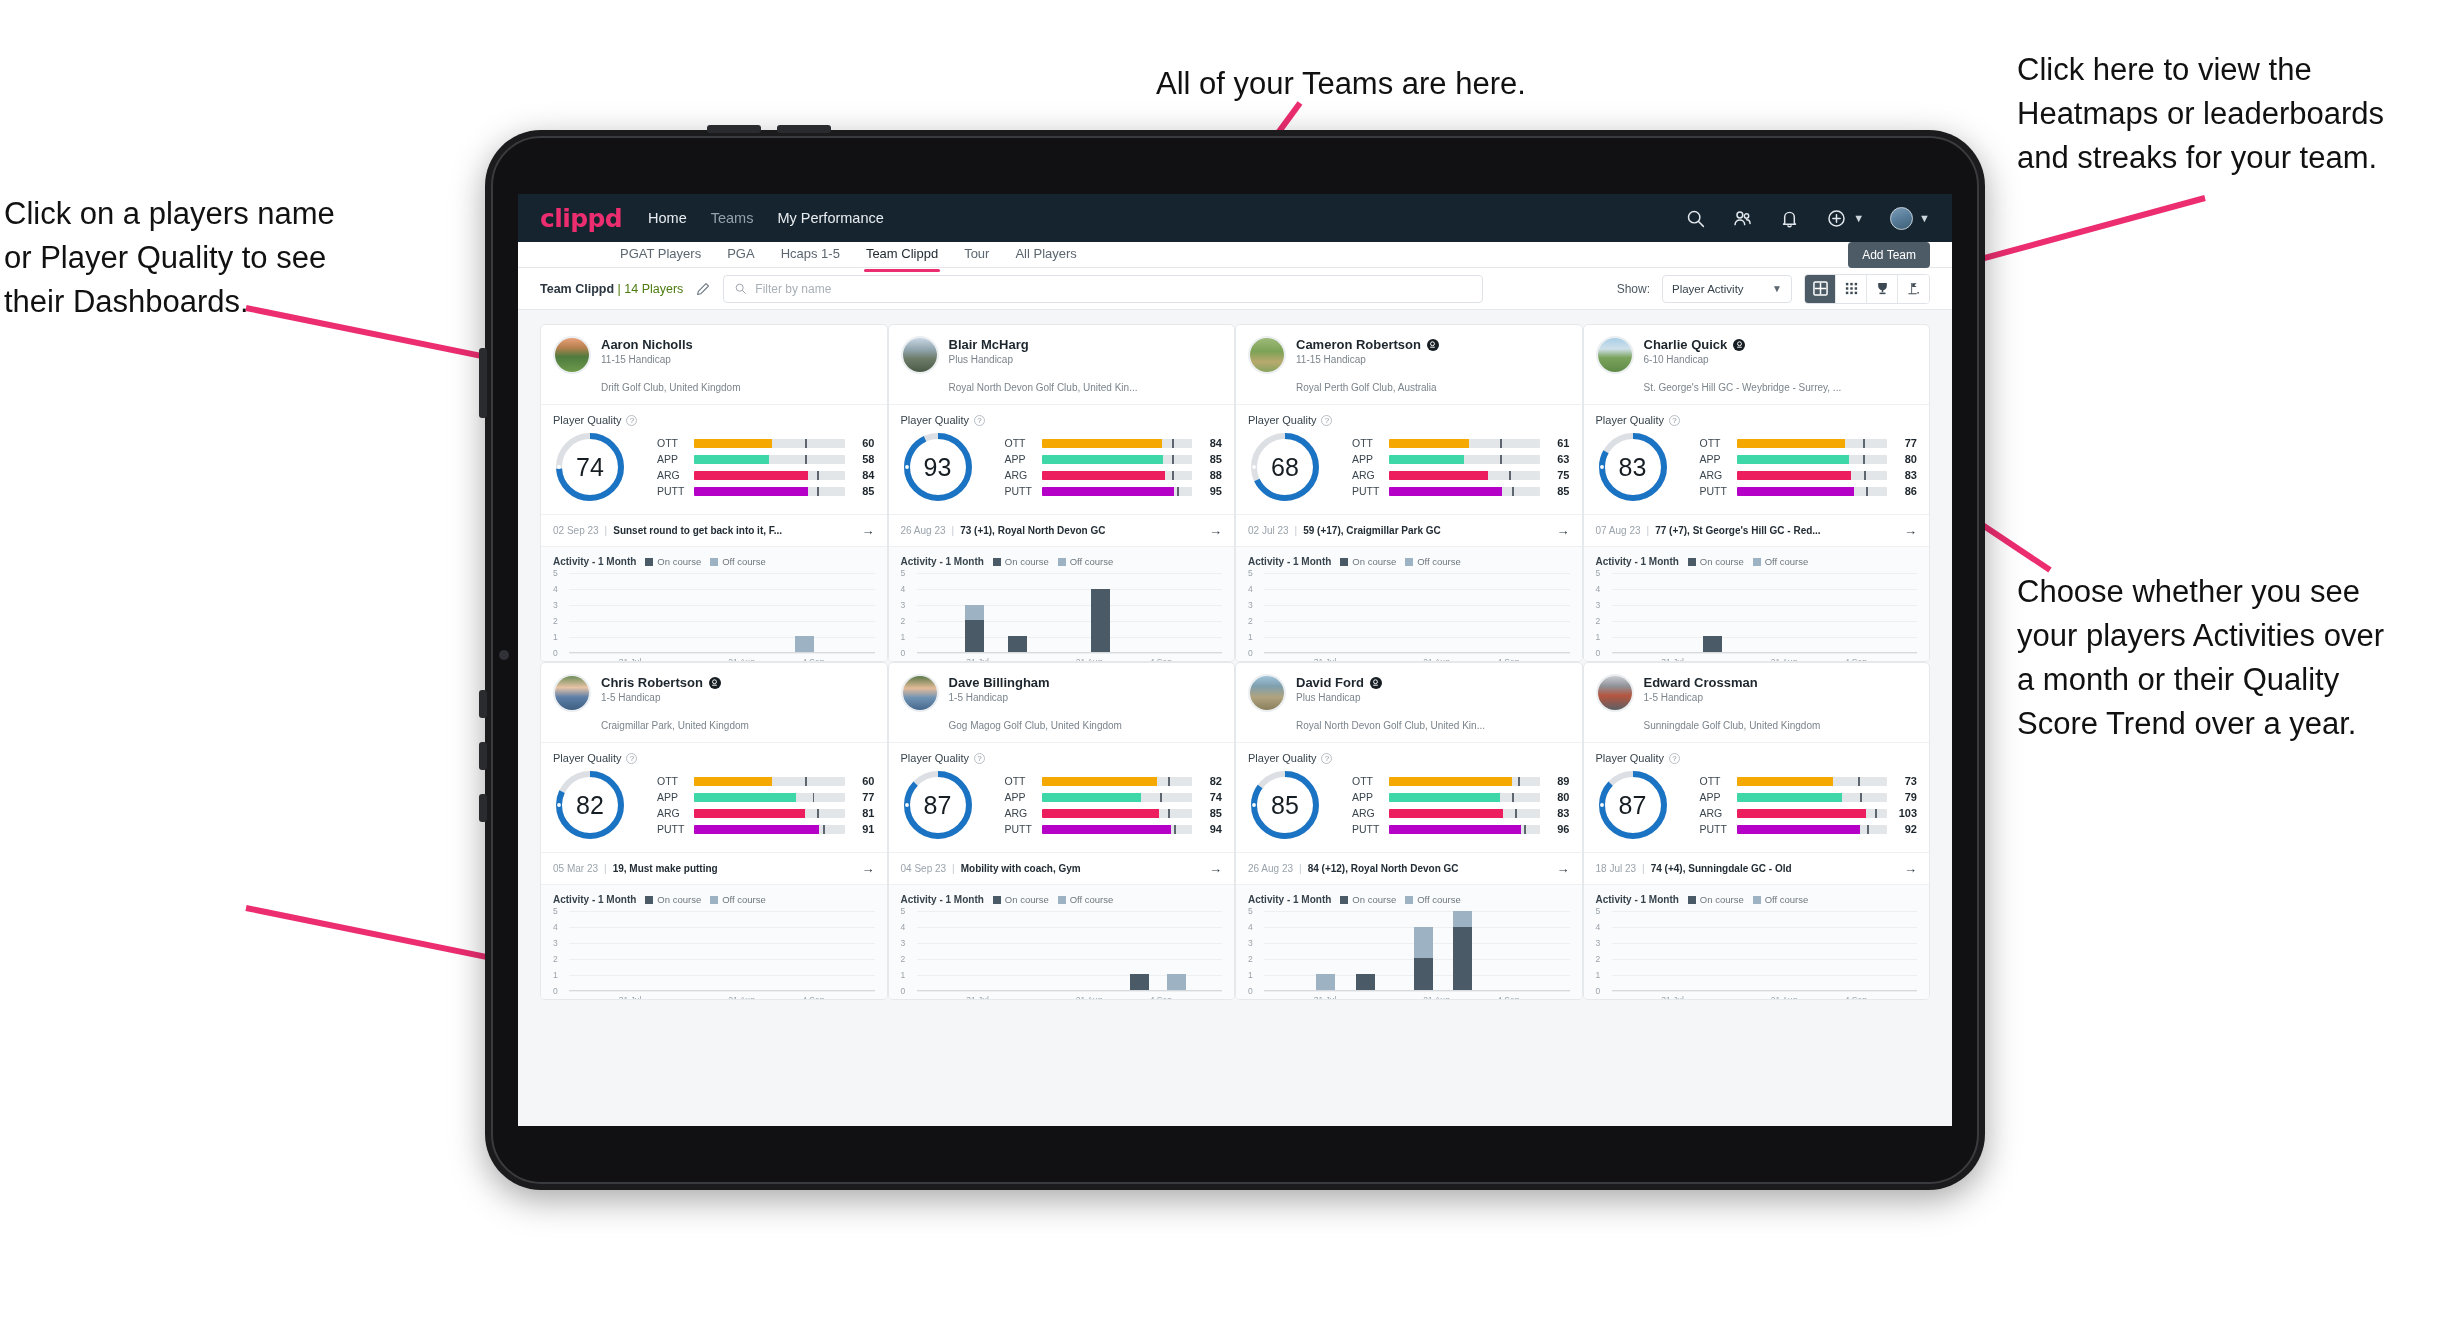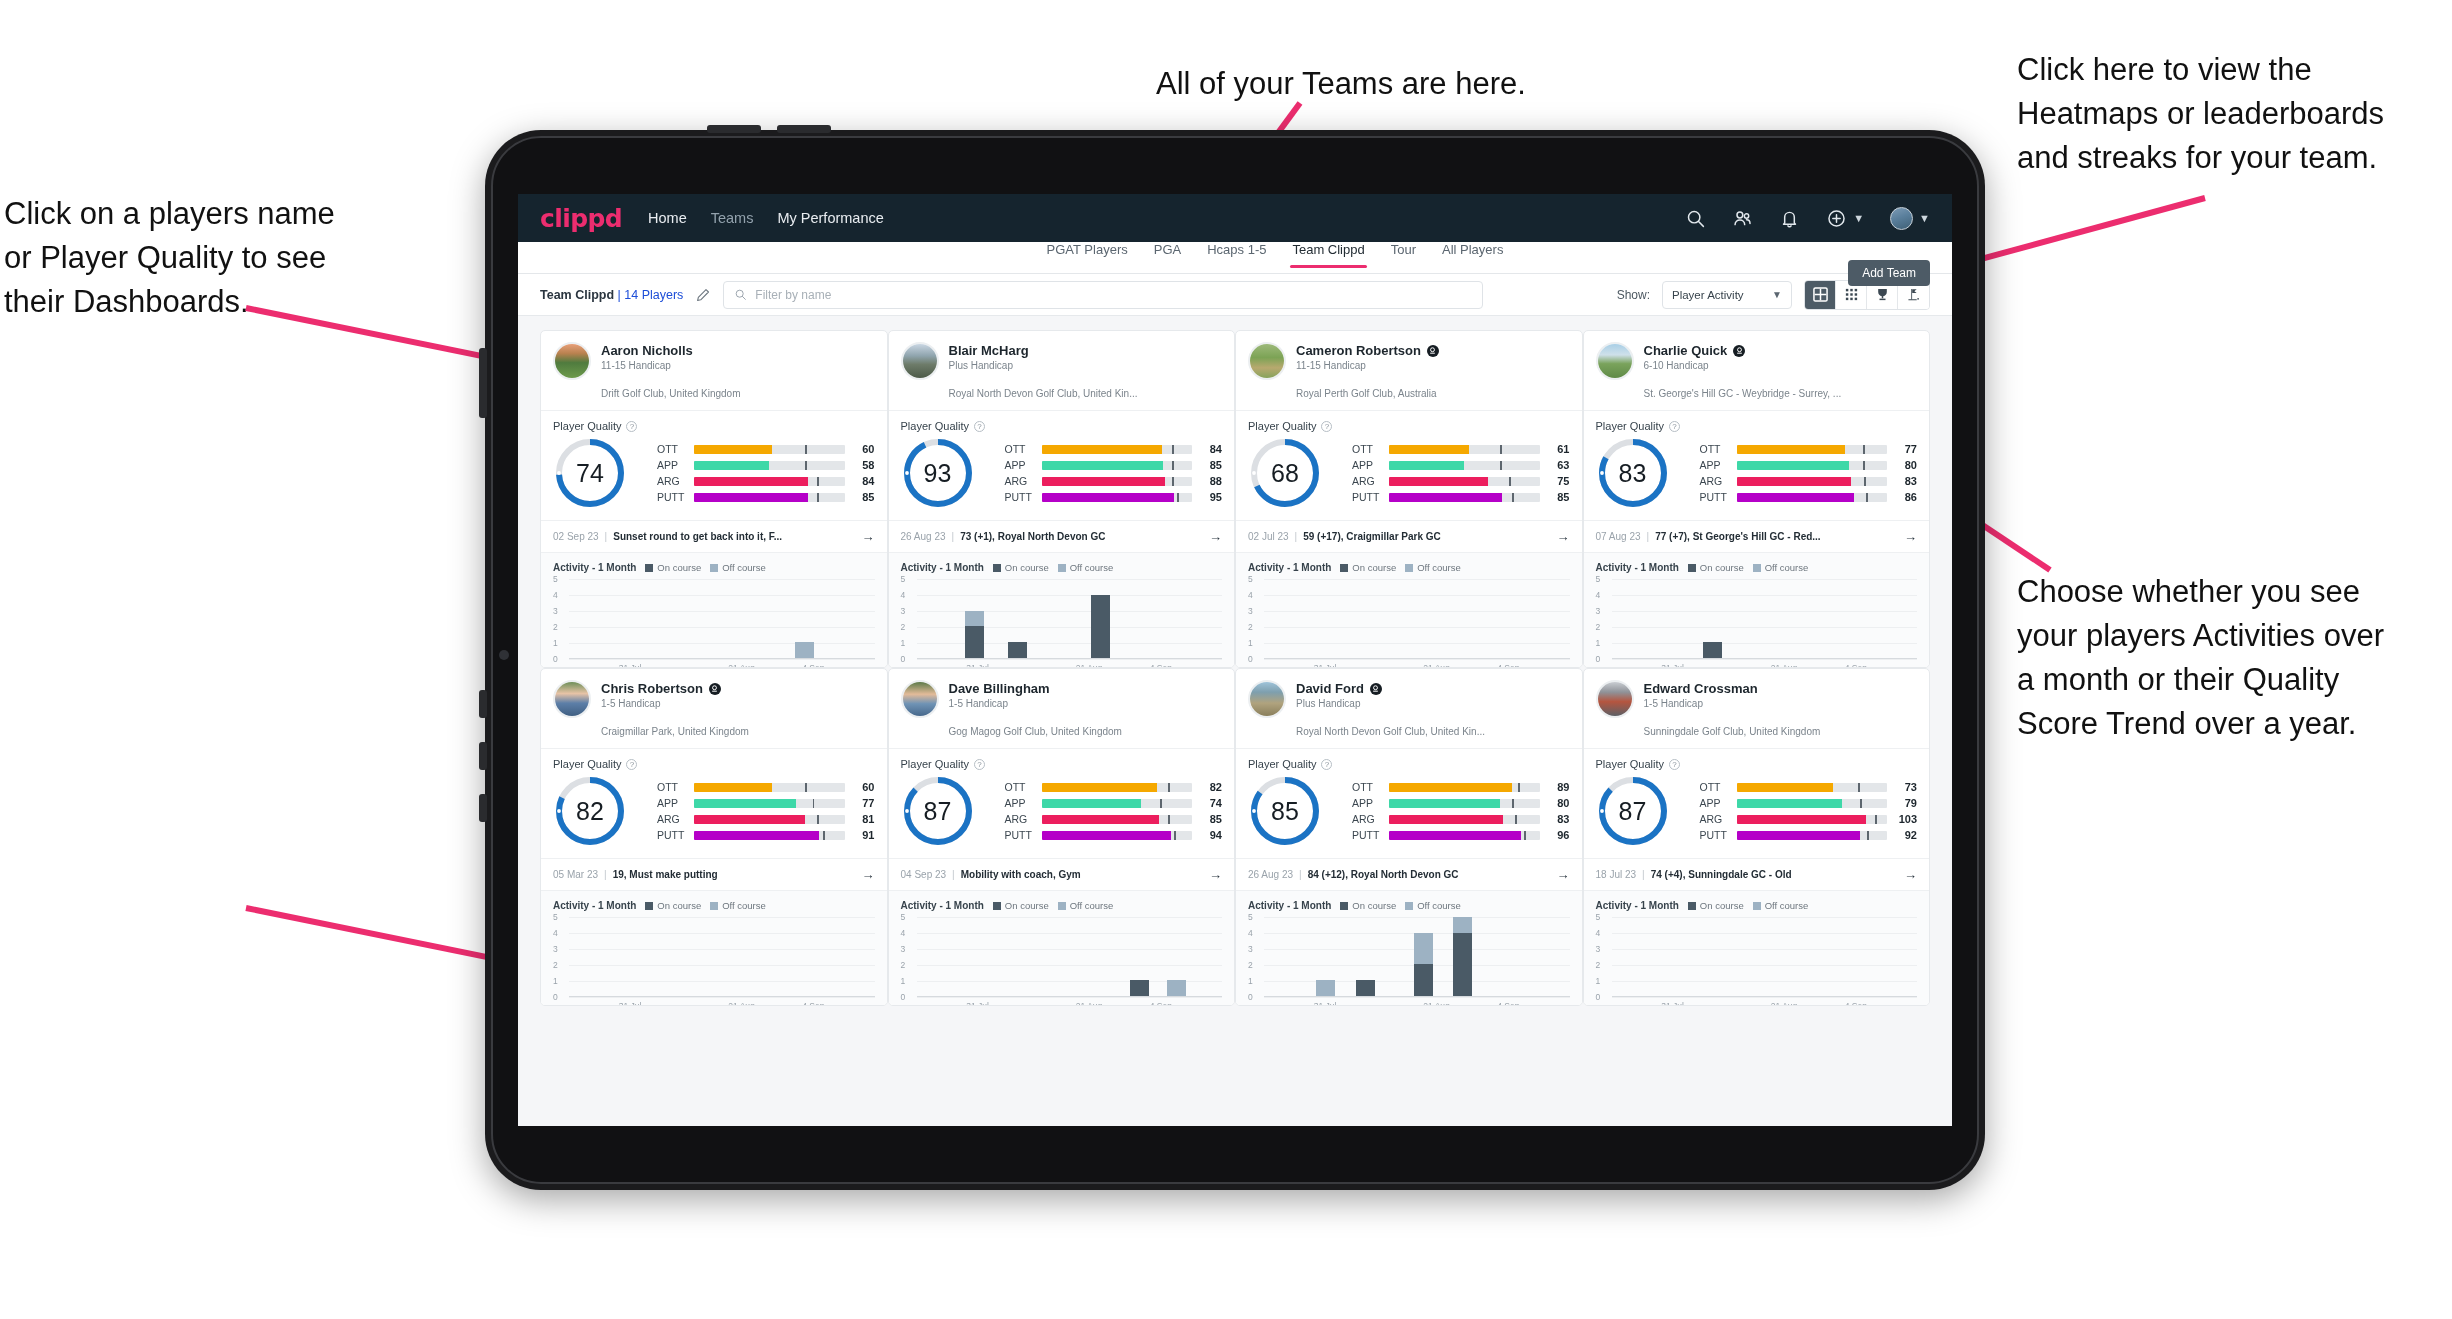--- a/index.html
+++ b/index.html
@@ -73,25 +73,24 @@
   .nicon svg { width: 100%; height: 100%; display:block; fill: none; stroke: #e2e8ed; stroke-width: 1.7; }
   .avatar-nav {
     width: 23px; height: 23px; border-radius: 50%;
     background: linear-gradient(160deg,#7d9bb5 0%,#5a7f9c 45%,#3f6076 100%);
     border: 1.5px solid #c8d2da;
   }
   .grp { display:flex; align-items:center; gap:6px; }
 
   
   .tabbar {
-    height: 32px; background: #ffffff;
+    height: 26px; background: #ffffff;
     display: flex; align-items: center;
     padding: 0 22px; position: relative;
     border-bottom: 1px solid #e4e7ea;
-    flex-direction: column;
   }
   .tabs { display: flex; align-items: center; gap: 26px; margin-left: 80px; }
   .tab { font-size: 13px; color: #5b6670; padding-bottom: 3px; position: relative; }
   .tab.active { color: #222c33; }
   .tab.active::after {
     content:''; position: absolute; left: -2px; right: -2px; bottom: -8px;
     height: 3px; background: #ec2d6f; border-radius: 2px;
   }
   .add-team {
     margin-left: auto;
@@ -101,21 +100,21 @@
   }
 
   
   .toolbar {
     height: 42px; background: #fff;
     display: flex; align-items: center;
     padding: 0 22px; gap: 12px;
     border-bottom: 1px solid #e6e9ec;
   }
   .team-label { font-size: 12.5px; color: #2b3640; font-weight: 700; white-space: nowrap; }
-  .team-label span.thin { font-weight: 400; color:#1d4ed8; }
+  .team-label span.thin { font-weight: 400; color:#4d7c0f; }
   .pencil { width: 16px; height: 16px; }
   .pencil svg { width:100%; height:100%; stroke:#6b757e; stroke-width:1.6; fill:none;}
   .search-box {
     flex: 1; height: 28px; border: 1px solid #dfe3e7; border-radius: 4px;
     display: flex; align-items: center; padding: 0 10px; gap: 8px; background: #fff;
     max-width: 760px;
   }
   .search-box svg { width: 13px; height: 13px; stroke:#9aa4ad; stroke-width: 1.8; fill:none;}
   .search-ph { font-size: 12px; color: #a8b0b7; }
   .show-label { font-size: 12px; color: #4b5760; margin-left: auto; text-align: center; }

